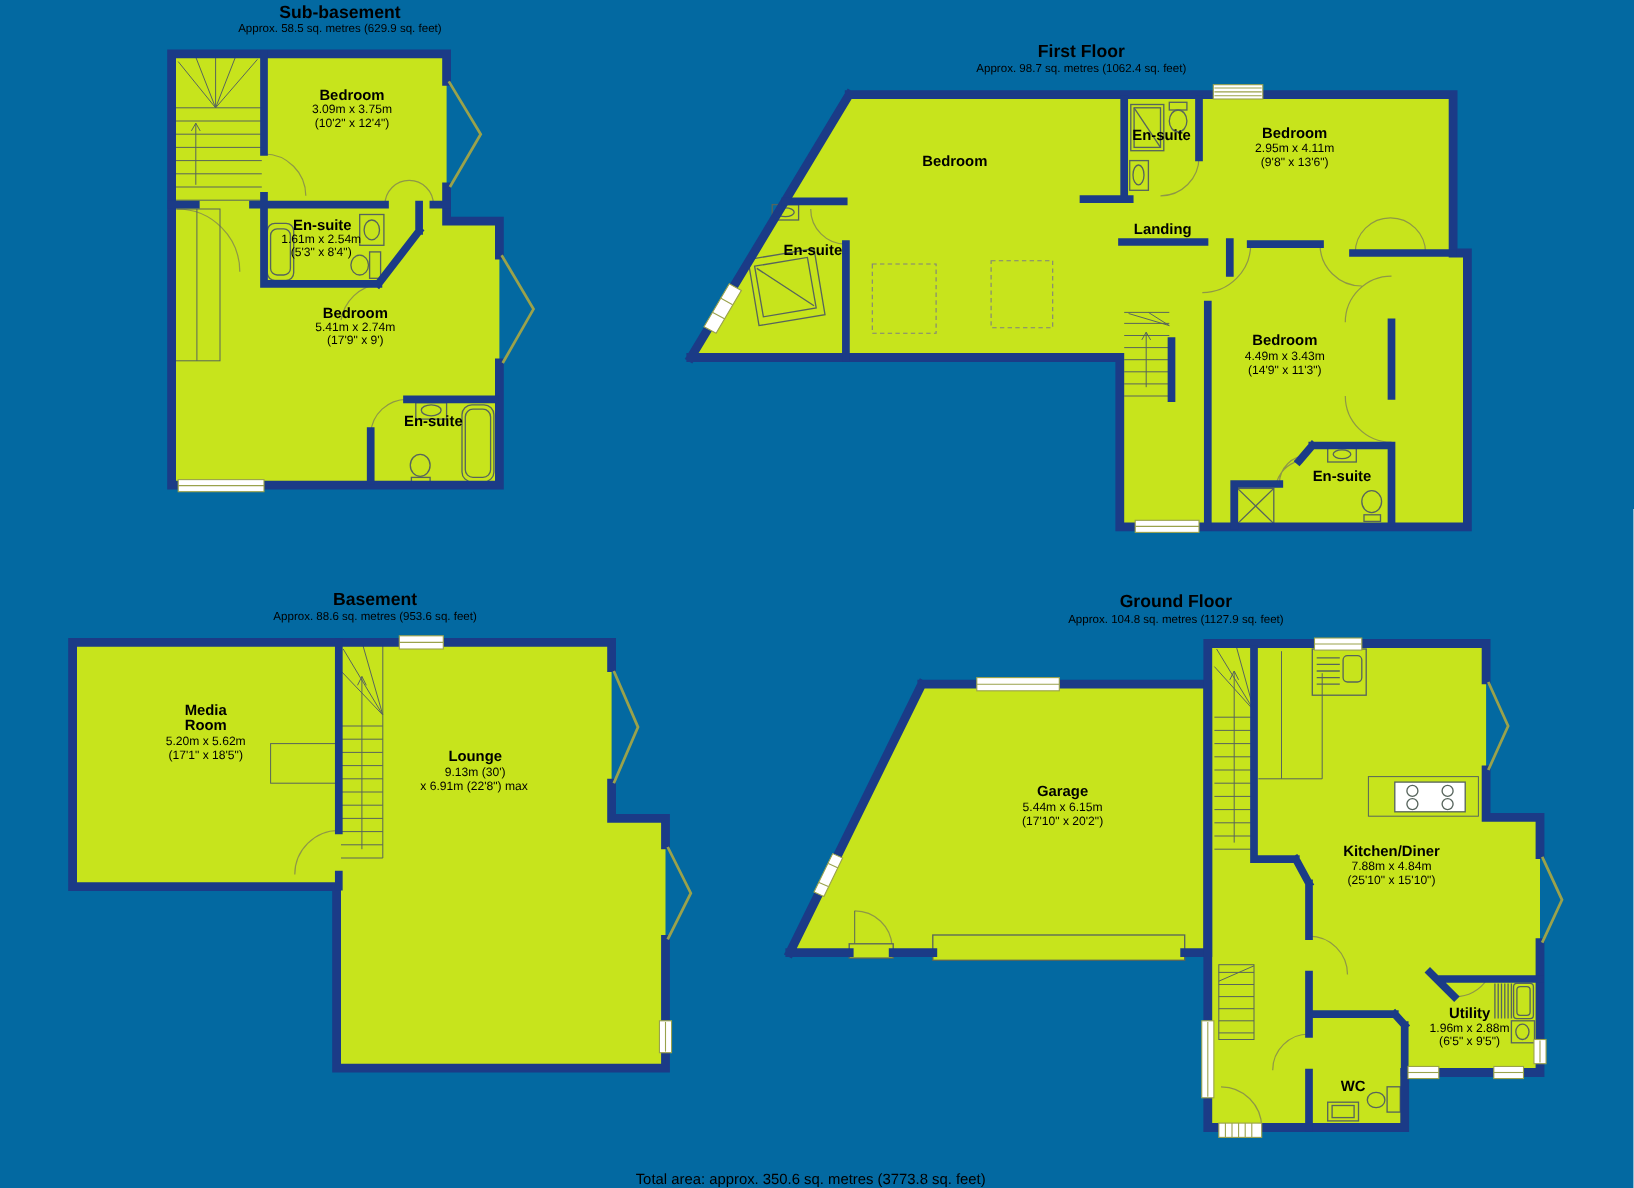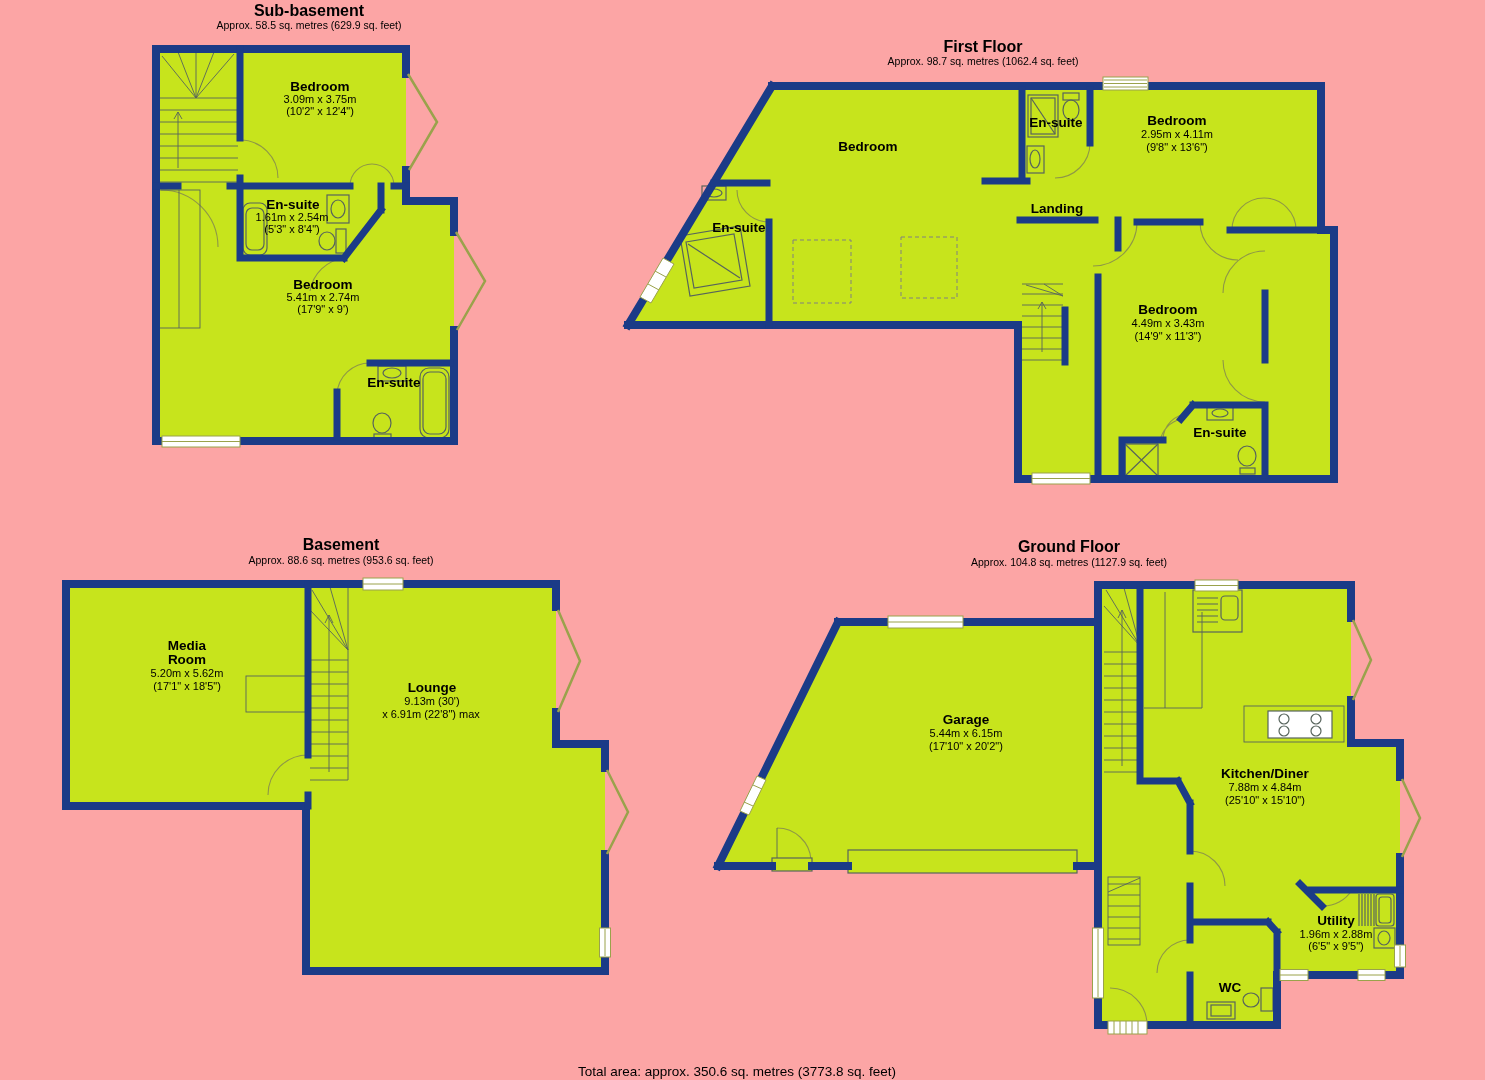--- a/index.html
+++ b/index.html
@@ -1,20 +1,20 @@
 <!DOCTYPE html>
 <html style="--room-fill: #c7e41c; --wall: #1b3b87; --window-line: #9aa24b; --fixture-line: #57645c; --door-line: #8e9747;"><head>
 <meta charset="utf-8">
 <style>
   :root{
     --room-fill:#c7e41c; --wall:#1b3b87; --window-line:#9aa24b;
     --fixture-line:#57645c; --door-line:#8e9747;
   }
   html,body{margin:0;padding:0;background:#ffffff;}
-  .stage{width:1485px;height:1080px;position:relative;background:#fca5a5;}
+  .stage{width:1485px;height:1080px;position:relative;background:#0369a1;}
   svg{display:block;}
   .room{fill:var(--room-fill);stroke:none;}
   .wall{fill:none;stroke:var(--wall);stroke-width:8;stroke-linecap:square;}
   .wi{stroke-width:7;}
   .zig{fill:none;stroke:var(--window-line);stroke-width:2.5;stroke-linejoin:miter;}
   .win{fill:#ffffff;stroke:var(--window-line);stroke-width:1;}
   .wl{fill:none;stroke:var(--window-line);stroke-width:1;}
   .fx{fill:none;stroke:var(--fixture-line);stroke-width:1.2;}
   .fxw{fill:#ffffff;stroke:var(--fixture-line);stroke-width:1.2;}
   .fxg{fill:var(--room-fill);stroke:var(--fixture-line);stroke-width:1.2;}

